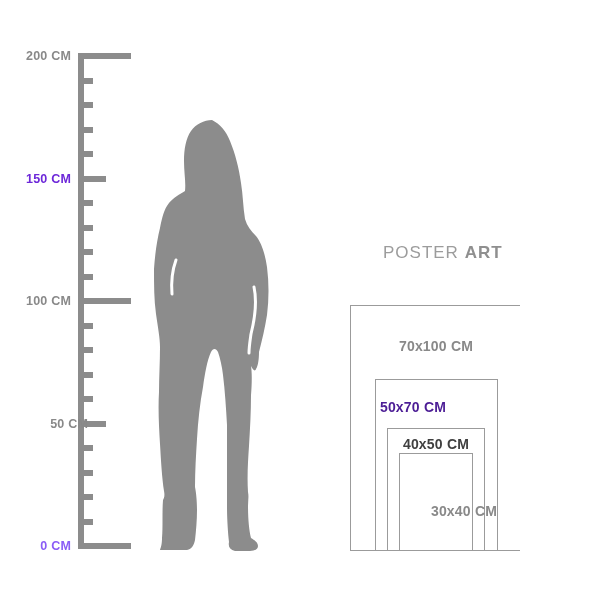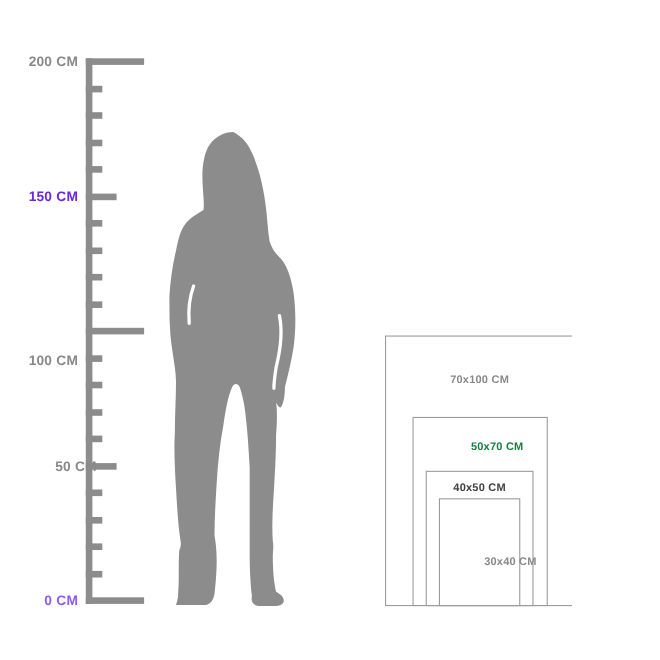--- a/index.html
+++ b/index.html
@@ -30,39 +30,39 @@
     left:383px;top:243px;
     font-size:17px;
     letter-spacing:1px;
     white-space:nowrap;
   }
   .poster-title .bold{font-weight:bold;}
   .size-rect{position:absolute;box-sizing:border-box;background:transparent;}
   .size-label{
     position:absolute;
     transform:translate(-50%,-50%);
-    font-size:10px;
+    font-size:14px;
     font-weight:bold;
     white-space:nowrap;
     letter-spacing:0.2px;
   }
 </style>
 </head>
 <body>
 
 <div class="canvas">
 
   <div id="ruler">
       <div class="ruler-bar" style="left: 77.5px; top: 53px; width: 6px; height: 496px; background: rgb(140, 140, 140); position: absolute;"></div>
       <div class="ruler-tick" style="left: 77.5px; top: 53px; width: 53px; height: 6px; background: rgb(140, 140, 140);"></div>
       <div class="ruler-label" style="left: 9px; top: 48px; color: rgb(137, 137, 137);">200 CM</div>
       <div class="ruler-tick" style="left: 77.5px; top: 175.5px; width: 28.5px; height: 6px; background: rgb(140, 140, 140);"></div>
       <div class="ruler-label" style="left: 9px; top: 170.5px; color: #6d28d9;">150 CM</div>
       <div class="ruler-tick" style="left: 77.5px; top: 298px; width: 53px; height: 6px; background: rgb(140, 140, 140);"></div>
-      <div class="ruler-label" style="left: 9px; top: 293px; color: rgb(137, 137, 137); margin-top: 27px;">100 CM</div>
+      <div class="ruler-label" style="left: 9px; top: 293px; color: rgb(137, 137, 137);">100 CM</div>
       <div class="ruler-tick" style="left: 77.5px; top: 420.5px; width: 28.5px; height: 6px; background: rgb(140, 140, 140);"></div>
       <div class="ruler-label" style="left: 26px; top: 415.5px; color: rgb(137, 137, 137);">50 CM</div>
       <div class="ruler-tick" style="left: 77.5px; top: 543px; width: 53px; height: 6px; background: rgb(140, 140, 140);"></div>
       <div class="ruler-label" style="left: 9px; top: 538px; color: #8b5cf6;">0 CM</div>
       <div class="ruler-tick" style="left: 77.5px; top: 518.5px; width: 15px; height: 6px; background: rgb(140, 140, 140);"></div>
       <div class="ruler-tick" style="left: 77.5px; top: 494px; width: 15px; height: 6px; background: rgb(140, 140, 140);"></div>
       <div class="ruler-tick" style="left: 77.5px; top: 469.5px; width: 15px; height: 6px; background: rgb(140, 140, 140);"></div>
       <div class="ruler-tick" style="left: 77.5px; top: 445px; width: 15px; height: 6px; background: rgb(140, 140, 140);"></div>
       <div class="ruler-tick" style="left: 77.5px; top: 396px; width: 15px; height: 6px; background: rgb(140, 140, 140);"></div>
       <div class="ruler-tick" style="left: 77.5px; top: 371.5px; width: 15px; height: 6px; background: rgb(140, 140, 140);"></div>
@@ -122,25 +122,28 @@
          C 269,299 269,283 267,267
          C 265,253 261,242 256,236
          C 251,231 247,226 245,219
          C 243,207 243,195 241,183
          C 239,168 235,153 230,141
          C 226,131 220,124 212,120 Z" fill="#8c8c8c"></path>
     <path d="M 254,287 C 257,301 255,318 251,334 C 250,341 249,347 249,353" fill="none" stroke="#ffffff" stroke-width="3" stroke-linecap="round"></path>
     <path d="M 176,260 C 172,271 171,282 172,294" fill="none" stroke="#ffffff" stroke-width="3" stroke-linecap="round"></path>
   </svg>
 
+  <div class="poster-title">
+    <span style="color: rgb(156, 156, 156);">POSTER</span><span> </span><span class="bold" style="color: rgb(143, 143, 143);">ART</span>
+  </div>
 
   <div id="size-guide">
       <div class="size-rect" style="left: 349.9px; top: 305px; width: 172.2px; height: 246px; border: 1.5px solid rgb(155, 155, 155);"></div>
       <div class="size-label" style="left: 436px; top: 345.9px; color: rgb(137, 137, 137);">70x100 CM</div>
       <div class="size-rect" style="left: 374.5px; top: 378.8px; width: 123px; height: 172.2px; border: 1.5px solid rgb(155, 155, 155);"></div>
-      <div class="size-label" style="left: 452px; top: 407.4px; color: #15803d;">50x70 CM</div>
+      <div class="size-label" style="left: 413px; top: 407.4px; color: #4c1d95;">50x70 CM</div>
       <div class="size-rect" style="left: 386.8px; top: 428px; width: 98.4px; height: 123px; border: 1.5px solid rgb(155, 155, 155);"></div>
       <div class="size-label" style="left: 436px; top: 444.3px; color: #404040;">40x50 CM</div>
       <div class="size-rect" style="left: 399.1px; top: 452.6px; width: 73.8px; height: 98.4px; border: 1.5px solid rgb(155, 155, 155);"></div>
       <div class="size-label" style="left: 436px; top: 510.656px; color: rgb(137, 137, 137); margin-left: 28px;">30x40 CM</div>
     </div>
 
 </div>
 
 </body></html>

